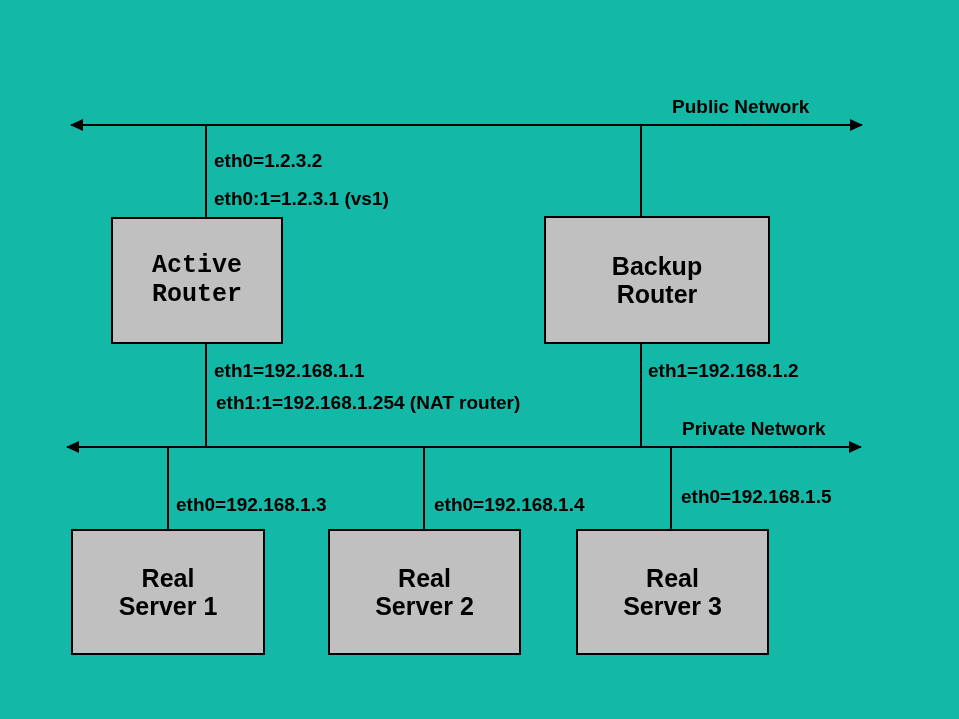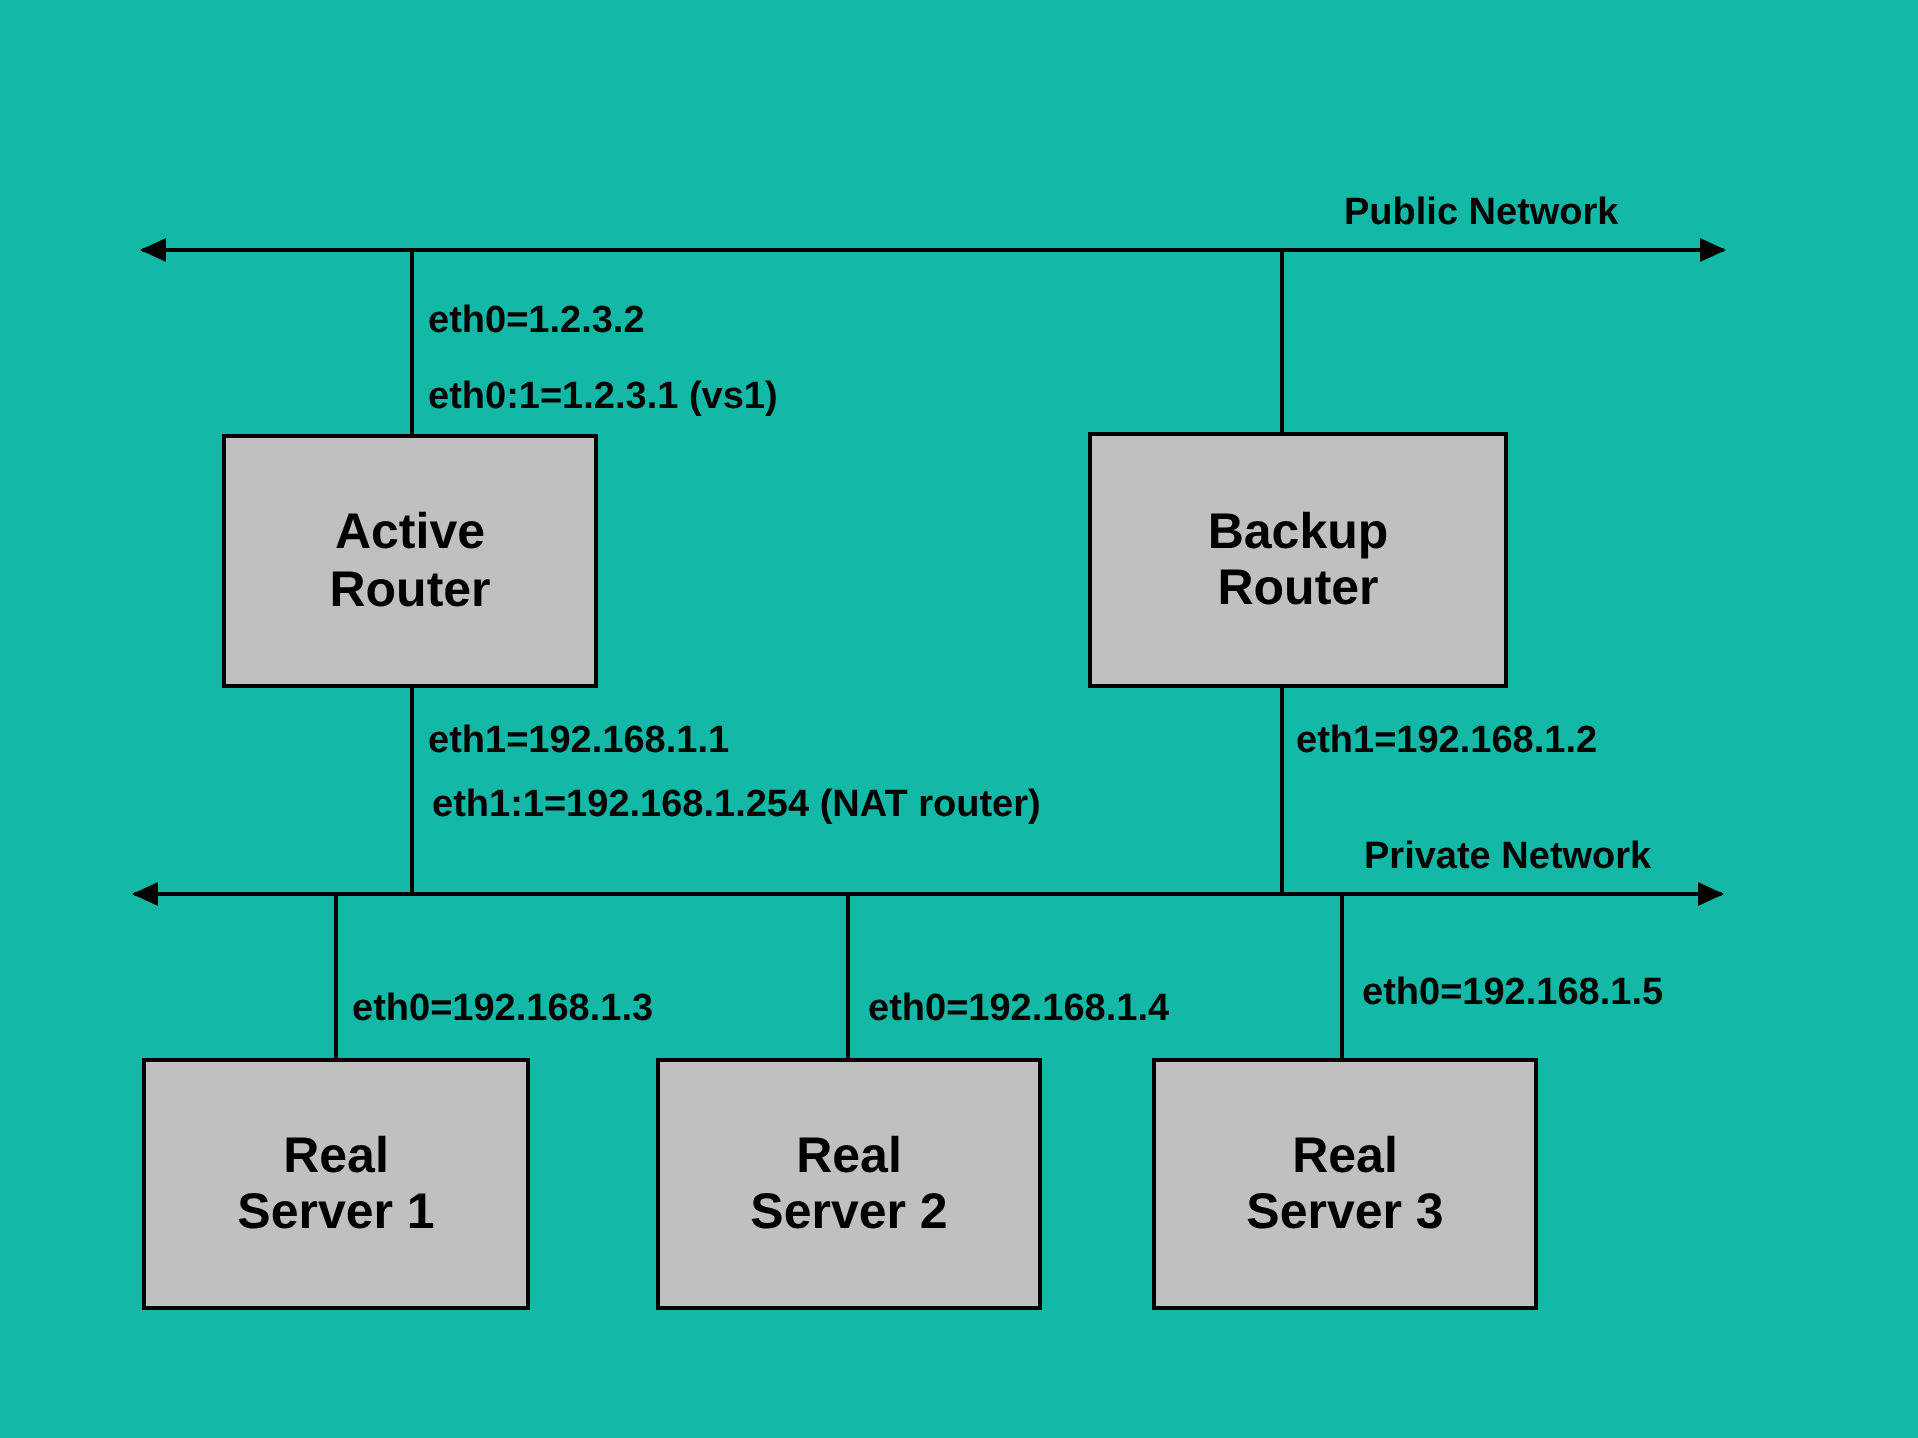--- a/index.html
+++ b/index.html
@@ -87,26 +87,26 @@
     <line x1="424" y1="447" x2="424" y2="529" stroke="#000000" stroke-width="2"></line>
     <line x1="671" y1="447" x2="671" y2="529" stroke="#000000" stroke-width="2"></line>
   </svg>
 
   <div class="label bold" style="left:672px; top:94px;">Public Network</div>
 
   <div class="label" style="left:214px; top:148px;">eth0=1.2.3.2</div>
   <div class="label" style="left:214px; top:186px;">eth0:1=1.2.3.1 (vs1)</div>
 
 
-  <div class="node-box" style="left:111px; top:217px; width:188px; height:127px;">
+  <div class="node-box" style="left:111px; top:217px; width:172px; height:127px;font-family:Liberation Mono, monospace;">
     <span class="line1">Active</span>
     <span class="line2">Router</span>
   </div>
 
-  <div class="node-box" style="left:544px; top:216px; width:210px; height:128px;">
+  <div class="node-box" style="left:544px; top:216px; width:226px; height:128px;">
     <span class="line1">Backup</span>
     <span class="line2">Router</span>
   </div>
 
   <div class="label" style="left:214px; top:358px;">eth1=192.168.1.1</div>
   <div class="label" style="left:216px; top:390px;">eth1:1=192.168.1.254 (NAT router)</div>
 
   <div class="label" style="left:648px; top:358px;text-align:right;">eth1=192.168.1.2</div>
 
   <div class="label bold" style="left:682px; top:416px;">Private Network</div>

